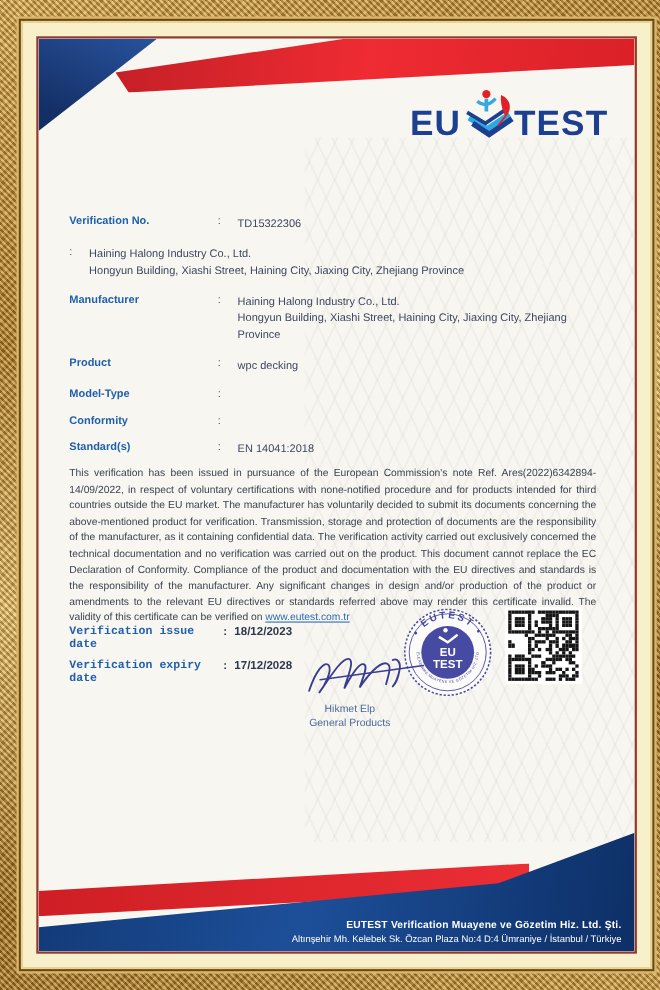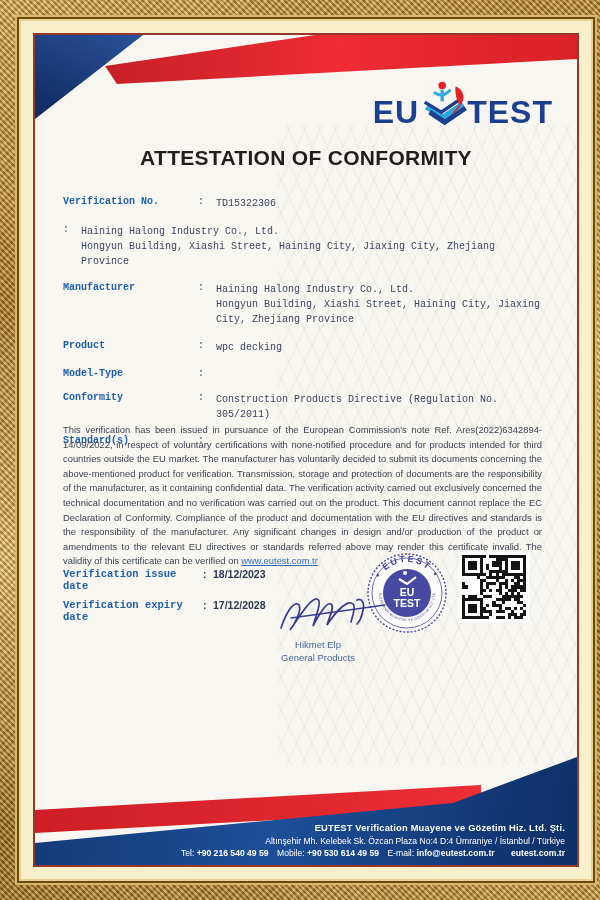--- a/index.html
+++ b/index.html
@@ -33,21 +33,21 @@
 
   
   .logo{position:absolute;top:44px;right:24px;display:flex;align-items:flex-end;gap:1px;}
   .logo .txt{font-size:32px;font-weight:bold;color:#1d3f8f;letter-spacing:1px;line-height:.88;}
   .logo svg{display:block;margin:0 -2px -1px -2px;}
 
   .title{position:absolute;top:111px;left:0;width:100%;text-align:center;
     font-size:21px;font-weight:bold;color:#201f1d;letter-spacing:.3px;}
 
   
-  .fields{position:absolute;left:28px;top:161px;width:482px;font-size:10px;font-family:Liberation Mono, monospace;}
+  .fields{position:absolute;left:28px;top:161px;width:482px;font-size:10px;}
   .frow{display:flex;margin-bottom:13px;}
   .flabel{width:135px;font-weight:bold;color:#1f5fae;}
   .fcolon{width:18px;color:#3c4660;}
   .fvalue{flex:1;color:#3c4660;}
   .fvalue div{line-height:15px;}
 
   .statement{position:absolute;left:28px;top:388px;width:479px;
     font-size:9.4px;line-height:14.6px;color:#3b4350;text-align:justify;}
   .statement a{color:#2f6db8;text-decoration:underline;cursor:pointer;}
 
@@ -103,21 +103,20 @@
         <path d="M8 27 L28 39 L50 24" stroke="#1d3f8f" stroke-width="4" fill="none"></path>
         <circle cx="29" cy="7" r="4.5" fill="#e02128"></circle>
         <path d="M29 12 L29 26" stroke="#35a8e0" stroke-width="4" fill="none"></path>
         <path d="M19 15 Q29 23 39 12" stroke="#35a8e0" stroke-width="3.6" fill="none"></path>
         <path d="M45 8 C55 12 58 23 50 32 C46 24 44 16 45 8 Z" fill="#e02128"></path>
         <path d="M50 31 L42 41" stroke="#e02128" stroke-width="2" fill="none"></path>
       </svg>
       <span class="txt">TEST</span>
     </div>
 
-    <div class="title">ATTESTATION OF CONFORMITY</div>
 
     <div class="fields">
       <div class="frow">
         <div class="flabel">Verification No.</div>
         <div class="fcolon">:</div>
         <div class="fvalue">
           <div>TD15322306</div>
         </div>
       </div>
       <div class="frow">
@@ -142,27 +141,27 @@
           <div>wpc decking</div>
         </div>
       </div>
       <div class="frow">
         <div class="flabel">Model-Type</div>
         <div class="fcolon">:</div>
       </div>
       <div class="frow">
         <div class="flabel">Conformity</div>
         <div class="fcolon">:</div>
+      </div>
+      <div class="frow">
+        <div class="flabel">Standard(s)</div>
+        <div class="fcolon">:</div>
         <div class="fvalue">
-          <div>Construction Products Directive (Regulation No. 305/2011)</div>
-        </div>
-      </div>
-      <div class="frow">
-        <div class="flabel">Standard(s)</div>
-        <div class="fcolon">:</div>
+          <div>EN 14041:2018</div>
+        </div>
       </div>
     </div>
 
     <div class="statement"><span>This verification has been issued in pursuance of the European Commission's note Ref. Ares(2022)6342894-14/09/2022, in respect of voluntary certifications with none-notified procedure and for products intended for third countries outside the EU market. The manufacturer has voluntarily decided to submit its documents concerning the above-mentioned product for verification. Transmission, storage and protection of documents are the responsibility of the manufacturer, as it containing confidential data. The verification activity carried out exclusively concerned the technical documentation and no verification was carried out on the product. This document cannot replace the EC Declaration of Conformity. Compliance of the product and documentation with the EU directives and standards is the responsibility of the manufacturer. Any significant changes in design and/or production of the product or amendments to the relevant EU directives or standards referred above may render this certificate invalid. The validity of this certificate can be verified on </span><a>www.eutest.com.tr</a></div>
 
     <div class="dates">
       <div class="drow">
         <div class="dlabel">Verification issue date</div>
         <div class="dcolon">:</div>
         <div class="dvalue">18/12/2023</div>
@@ -448,24 +447,15 @@
       <div>Hikmet Elp</div>
       <div>General Products</div>
     </div>
 
     <div class="stripe-bottom"></div>
     <div class="band-bottom"></div>
 
     <div class="footer">
       <div class="company">EUTEST Verification Muayene ve Gözetim Hiz. Ltd. Şti.</div>
       <div>Altınşehir Mh. Kelebek Sk. Özcan Plaza No:4 D:4 Ümraniye / İstanbul / Türkiye</div>
-      <div>
-        <span>Tel:</span>
-        <b>+90 216 540 49 59</b><span class="sep"></span>
-        <span>Mobile:</span>
-        <b>+90 530 614 49 59</b><span class="sep"></span>
-        <span>E-mail:</span>
-        <b>info@eutest.com.tr</b><span class="gap"></span>
-        <b>eutest.com.tr</b>
-      </div>
     </div>
   </div>
 </div>
 
 </body></html>

